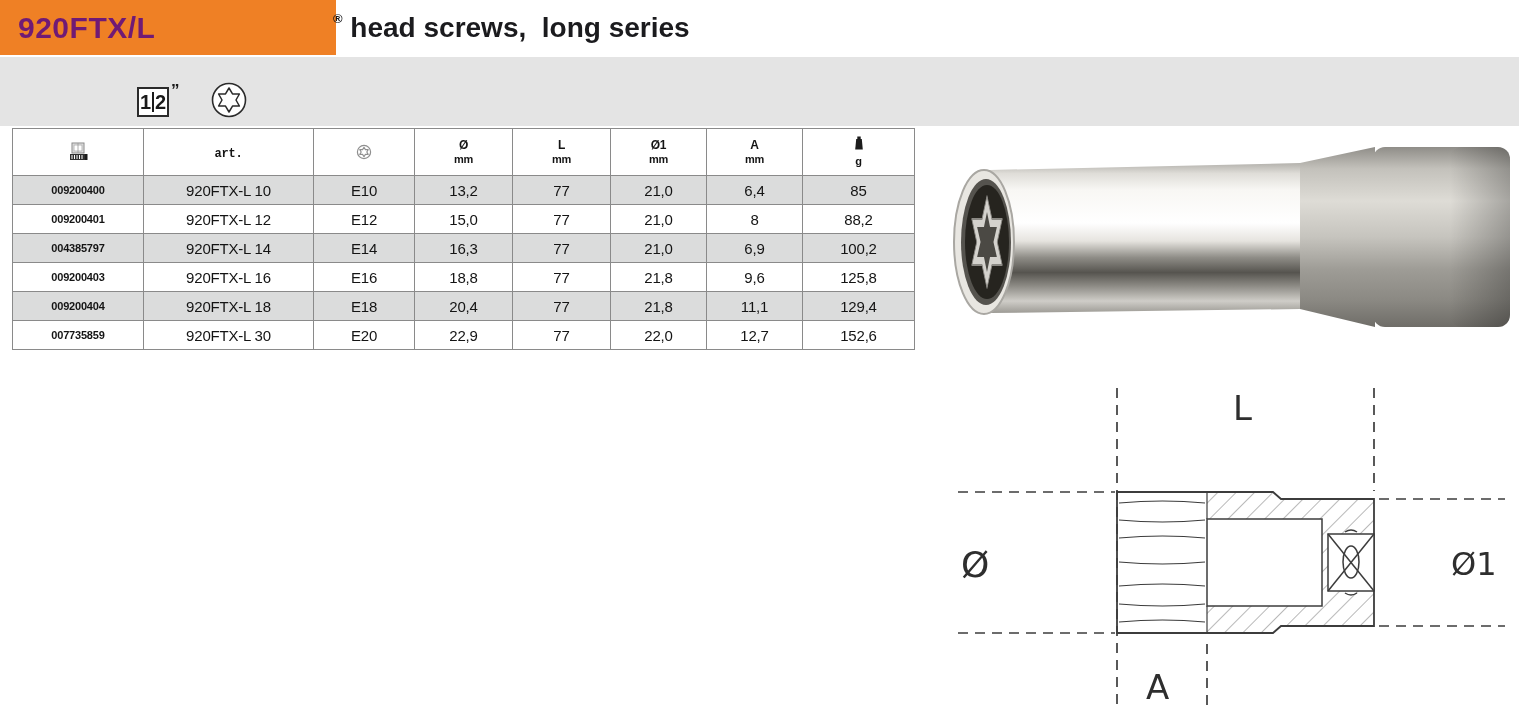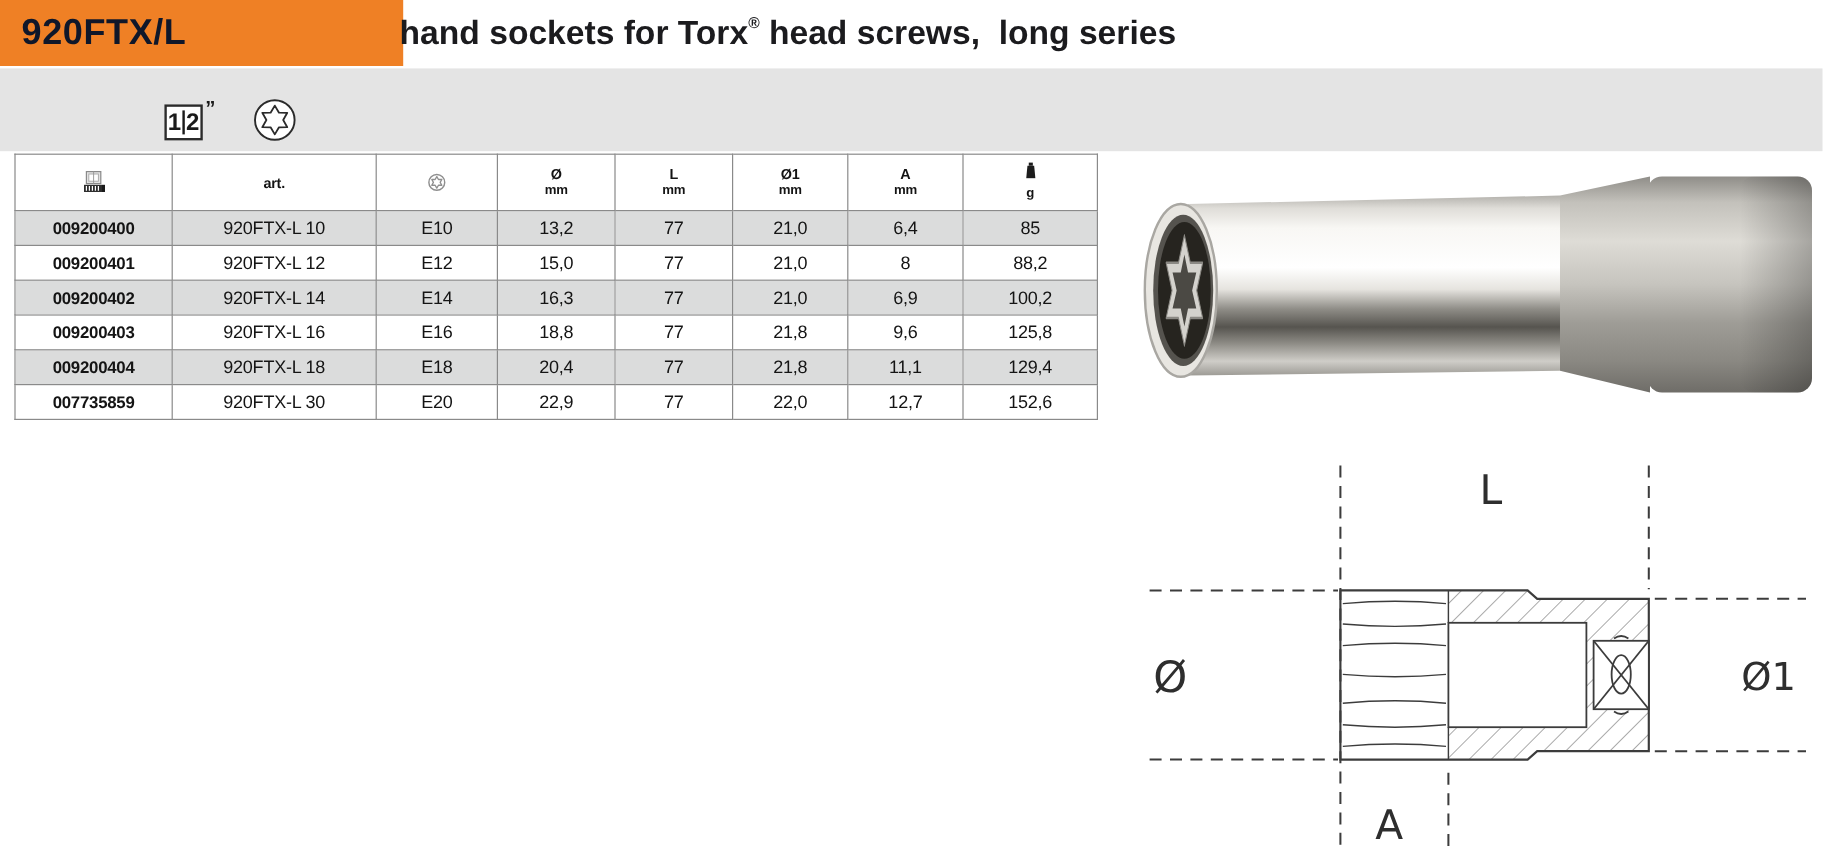--- a/index.html
+++ b/index.html
@@ -5,21 +5,21 @@
   * { margin:0; padding:0; box-sizing:border-box; }
   html,body { background:#ffffff; }
   .page {
     position:relative; width:1519px; height:712px; background:#ffffff;
     font-family:"Liberation Sans", sans-serif; overflow:hidden;
   }
 
   
   .model-badge {
     position:absolute; left:0; top:0; width:336px; height:55px;
-    background:#EF8025; color:#0f172a; font-size:30px; font-weight:bold;
+    background:#EF8025; color:#701a75; font-size:30px; font-weight:bold;
     display:flex; align-items:center; padding-left:18px; letter-spacing:0.5px;
   }
   .page-title {
     position:absolute; left:333px; top:0; height:55px; right:0;
     display:flex; align-items:center;
     color:#1b1b1e; font-size:28px; font-weight:bold; white-space:pre;
   }
   .page-title .reg { font-size:13px; vertical-align:super; position:relative; top:-9px; font-weight:bold; }
 
   
@@ -48,42 +48,42 @@
   }
   table.spec th, table.spec td {
     border:1px solid #8a8a8a; text-align:center; vertical-align:middle;
     overflow:hidden;
   }
   table.spec { border:1px solid #5f5f5f; }
   table.spec thead th { height:47px; background:#ffffff; }
   table.spec tbody tr { height:29px; }
   table.spec tbody tr:nth-child(odd) { background:#DBDCDC; }
   table.spec tbody tr:nth-child(even){ background:#ffffff; }
-  .code-cell { font-weight:bold; font-size:14px; }
+  .code-cell { font-weight:bold; font-size:11px; }
   .th-stack { display:flex; flex-direction:column; align-items:center; justify-content:center; line-height:1.25; }
   .th-sym { font-weight:bold; font-size:12px; }
   .th-unit { font-weight:bold; font-size:11px; }
-  .th-label { font-weight:bold; font-size:12px; }
+  .th-label { font-weight:bold; font-size:12px;font-family:Liberation Mono, monospace; }
   .th-icon svg { display:block; margin:0 auto; }
 
   
   .product-photo { position:absolute; left:950px; top:134px; }
   .tech-diagram  { position:absolute; left:933px; top:372px; }
   .diag-label { font-family:"DejaVu Sans", sans-serif; fill:#2e2e2e; }
 </style>
 </head>
 <body>
 
 <div class="page">
 
   <div class="model-badge">
     <span>920FTX/L</span>
   </div>
   <div class="page-title">
-    <span>hand sockets for Torx</span><span class="reg">®</span><span> head screws,  long series</span>
+    <span class="reg">®</span><span> head screws,  long series</span>
   </div>
 
   <div class="tool-band">
     <div class="drive-icon">
       <span class="drive-box">
           <span>1</span>
           <span class="drive-sep"></span>
           <span>2</span>
         </span>
       <span class="drive-unit">”</span>
@@ -185,21 +185,21 @@
             <td class="code-cell">009200401</td>
             <td>920FTX-L 12</td>
             <td>E12</td>
             <td>15,0</td>
             <td>77</td>
             <td>21,0</td>
             <td>8</td>
             <td>88,2</td>
           </tr>
           <tr>
-            <td class="code-cell">009200402</td>
+            <td class="code-cell">004385797</td>
             <td>920FTX-L 14</td>
             <td>E14</td>
             <td>16,3</td>
             <td>77</td>
             <td>21,0</td>
             <td>6,9</td>
             <td>100,2</td>
           </tr>
           <tr>
             <td class="code-cell">009200403</td>

